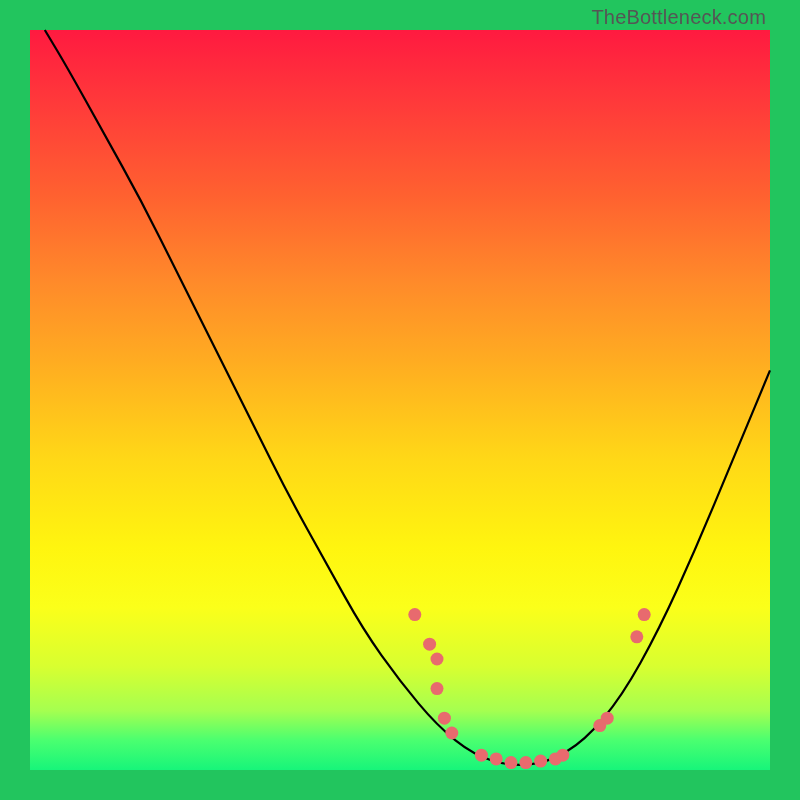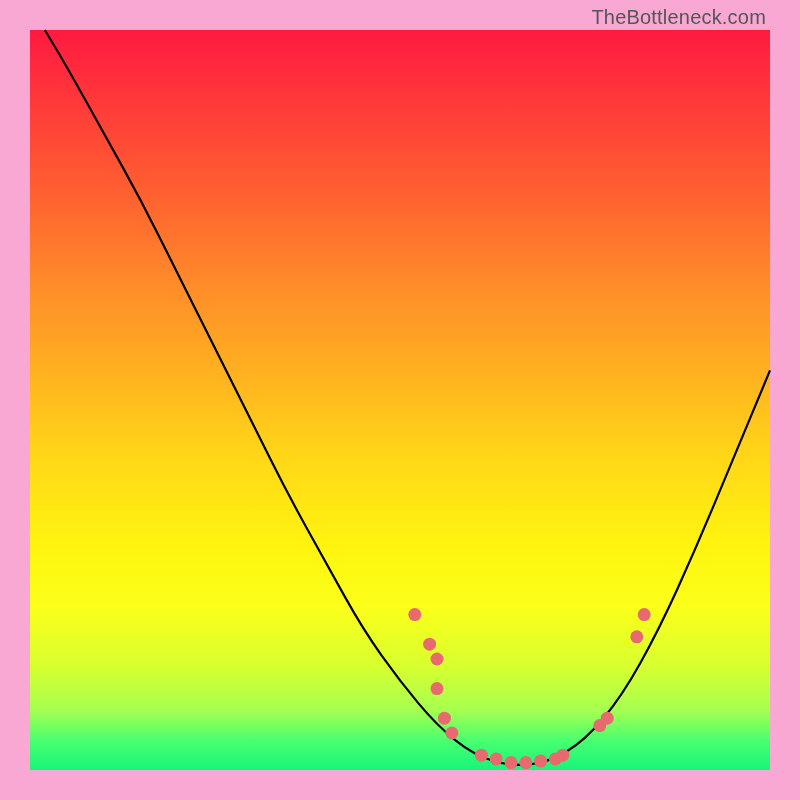--- a/index.html
+++ b/index.html
@@ -8,21 +8,21 @@
     background: #000;
     width: 800px;
     height: 800px;
     overflow: hidden;
     font-family: Arial, sans-serif;
   }
   .container {
     position: relative;
     width: 800px;
     height: 800px;
-    background: #f9a8d4;
+    background: #22c55e;
   }
   .plot-area {
     position: absolute;
     left: 30px;
     top: 30px;
     width: 740px;
     height: 740px;
     background: linear-gradient(to bottom,
       #ff1a40 0%,
       #ff3a3a 10%,

